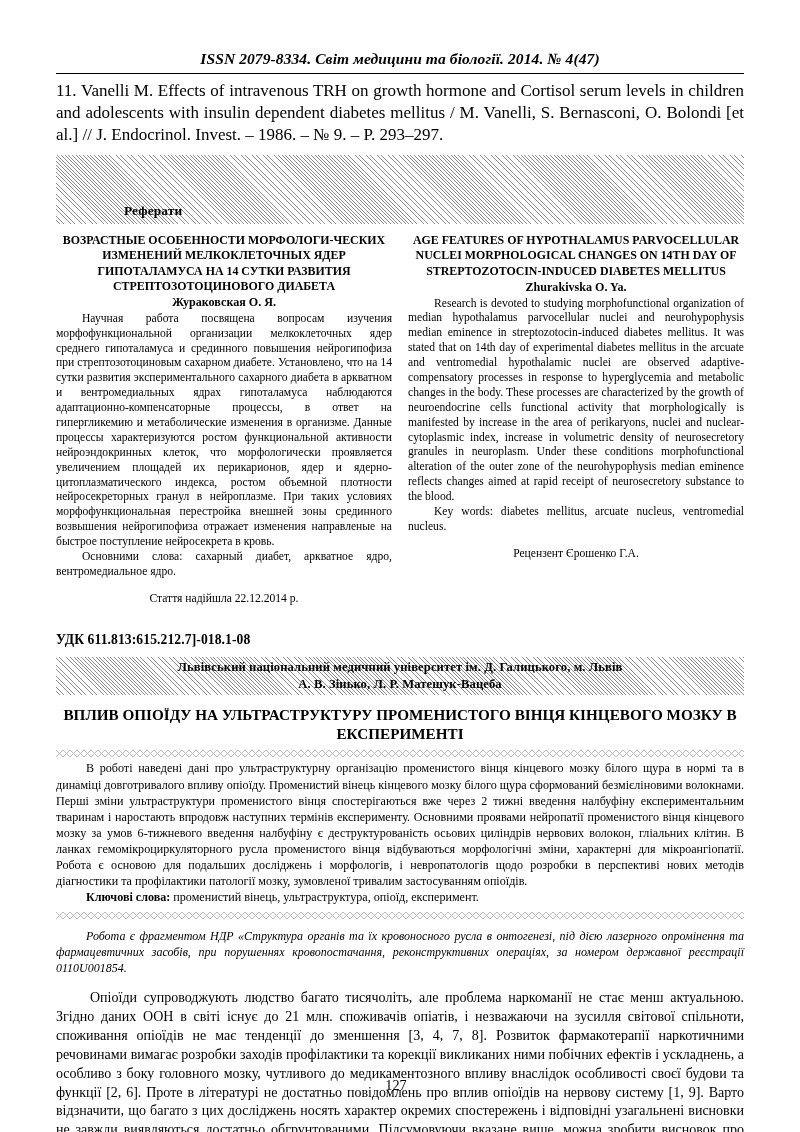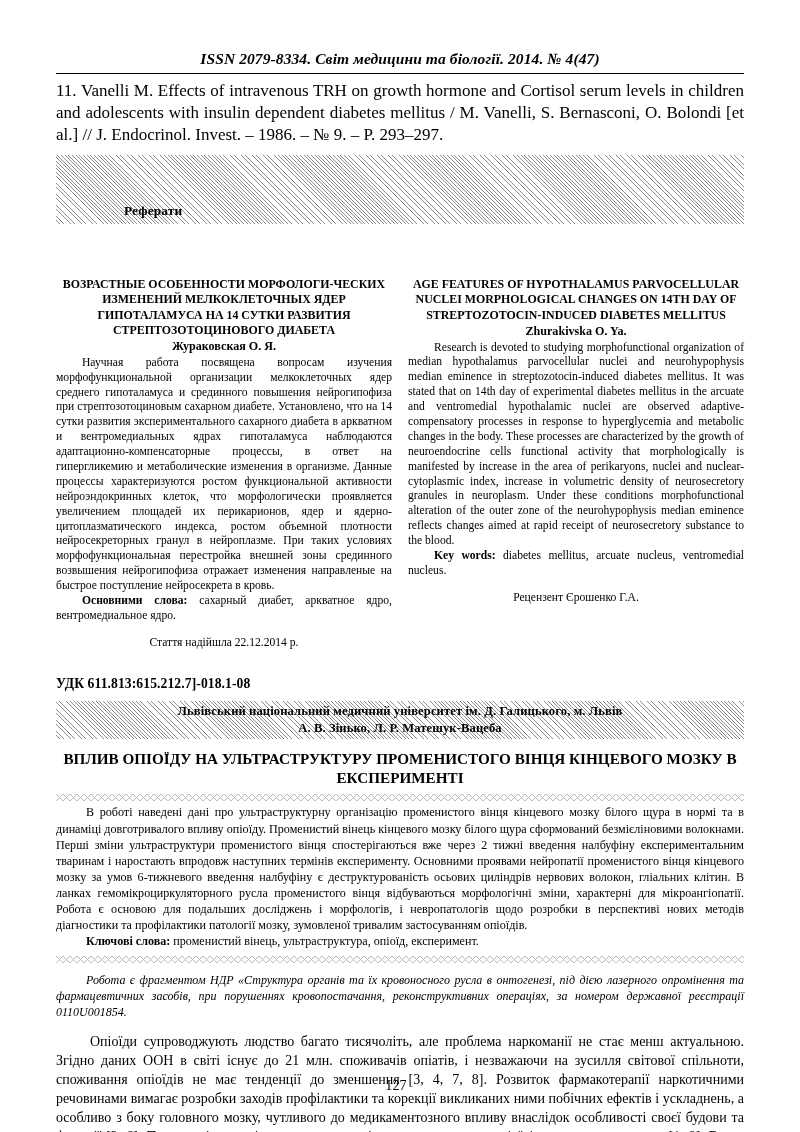--- a/index.html
+++ b/index.html
@@ -84,21 +84,20 @@
   .col {
     flex: 1 1 0;
     min-width: 0;
   }
   .abs-title {
     text-align: center;
     font-weight: bold;
     font-size: 11.9px;
     line-height: 1.28;
     text-transform: uppercase;
-    margin-top: 44px;
   }
   .abs-author {
     text-align: center;
     font-weight: bold;
     font-size: 12.1px;
     line-height: 1.30;
     margin-top: 1px;
   }
   .abs-body {
     font-size: 11.6px;
@@ -107,21 +106,21 @@
     text-indent: 26px;
     margin-top: 1px;
   }
   .abs-kw {
     font-size: 11.6px;
     line-height: 1.285;
     text-align: justify;
     text-indent: 26px;
     margin-top: 0;
   }
-  .abs-kw b { font-weight: bold; }
+  .abs-kw b { font-weight: normal; }
   .abs-foot {
     font-size: 11.6px;
     line-height: 1.3;
     text-align: center;
     margin-top: 11px;
   }
 
   
   .udc {
     font-weight: bold;

